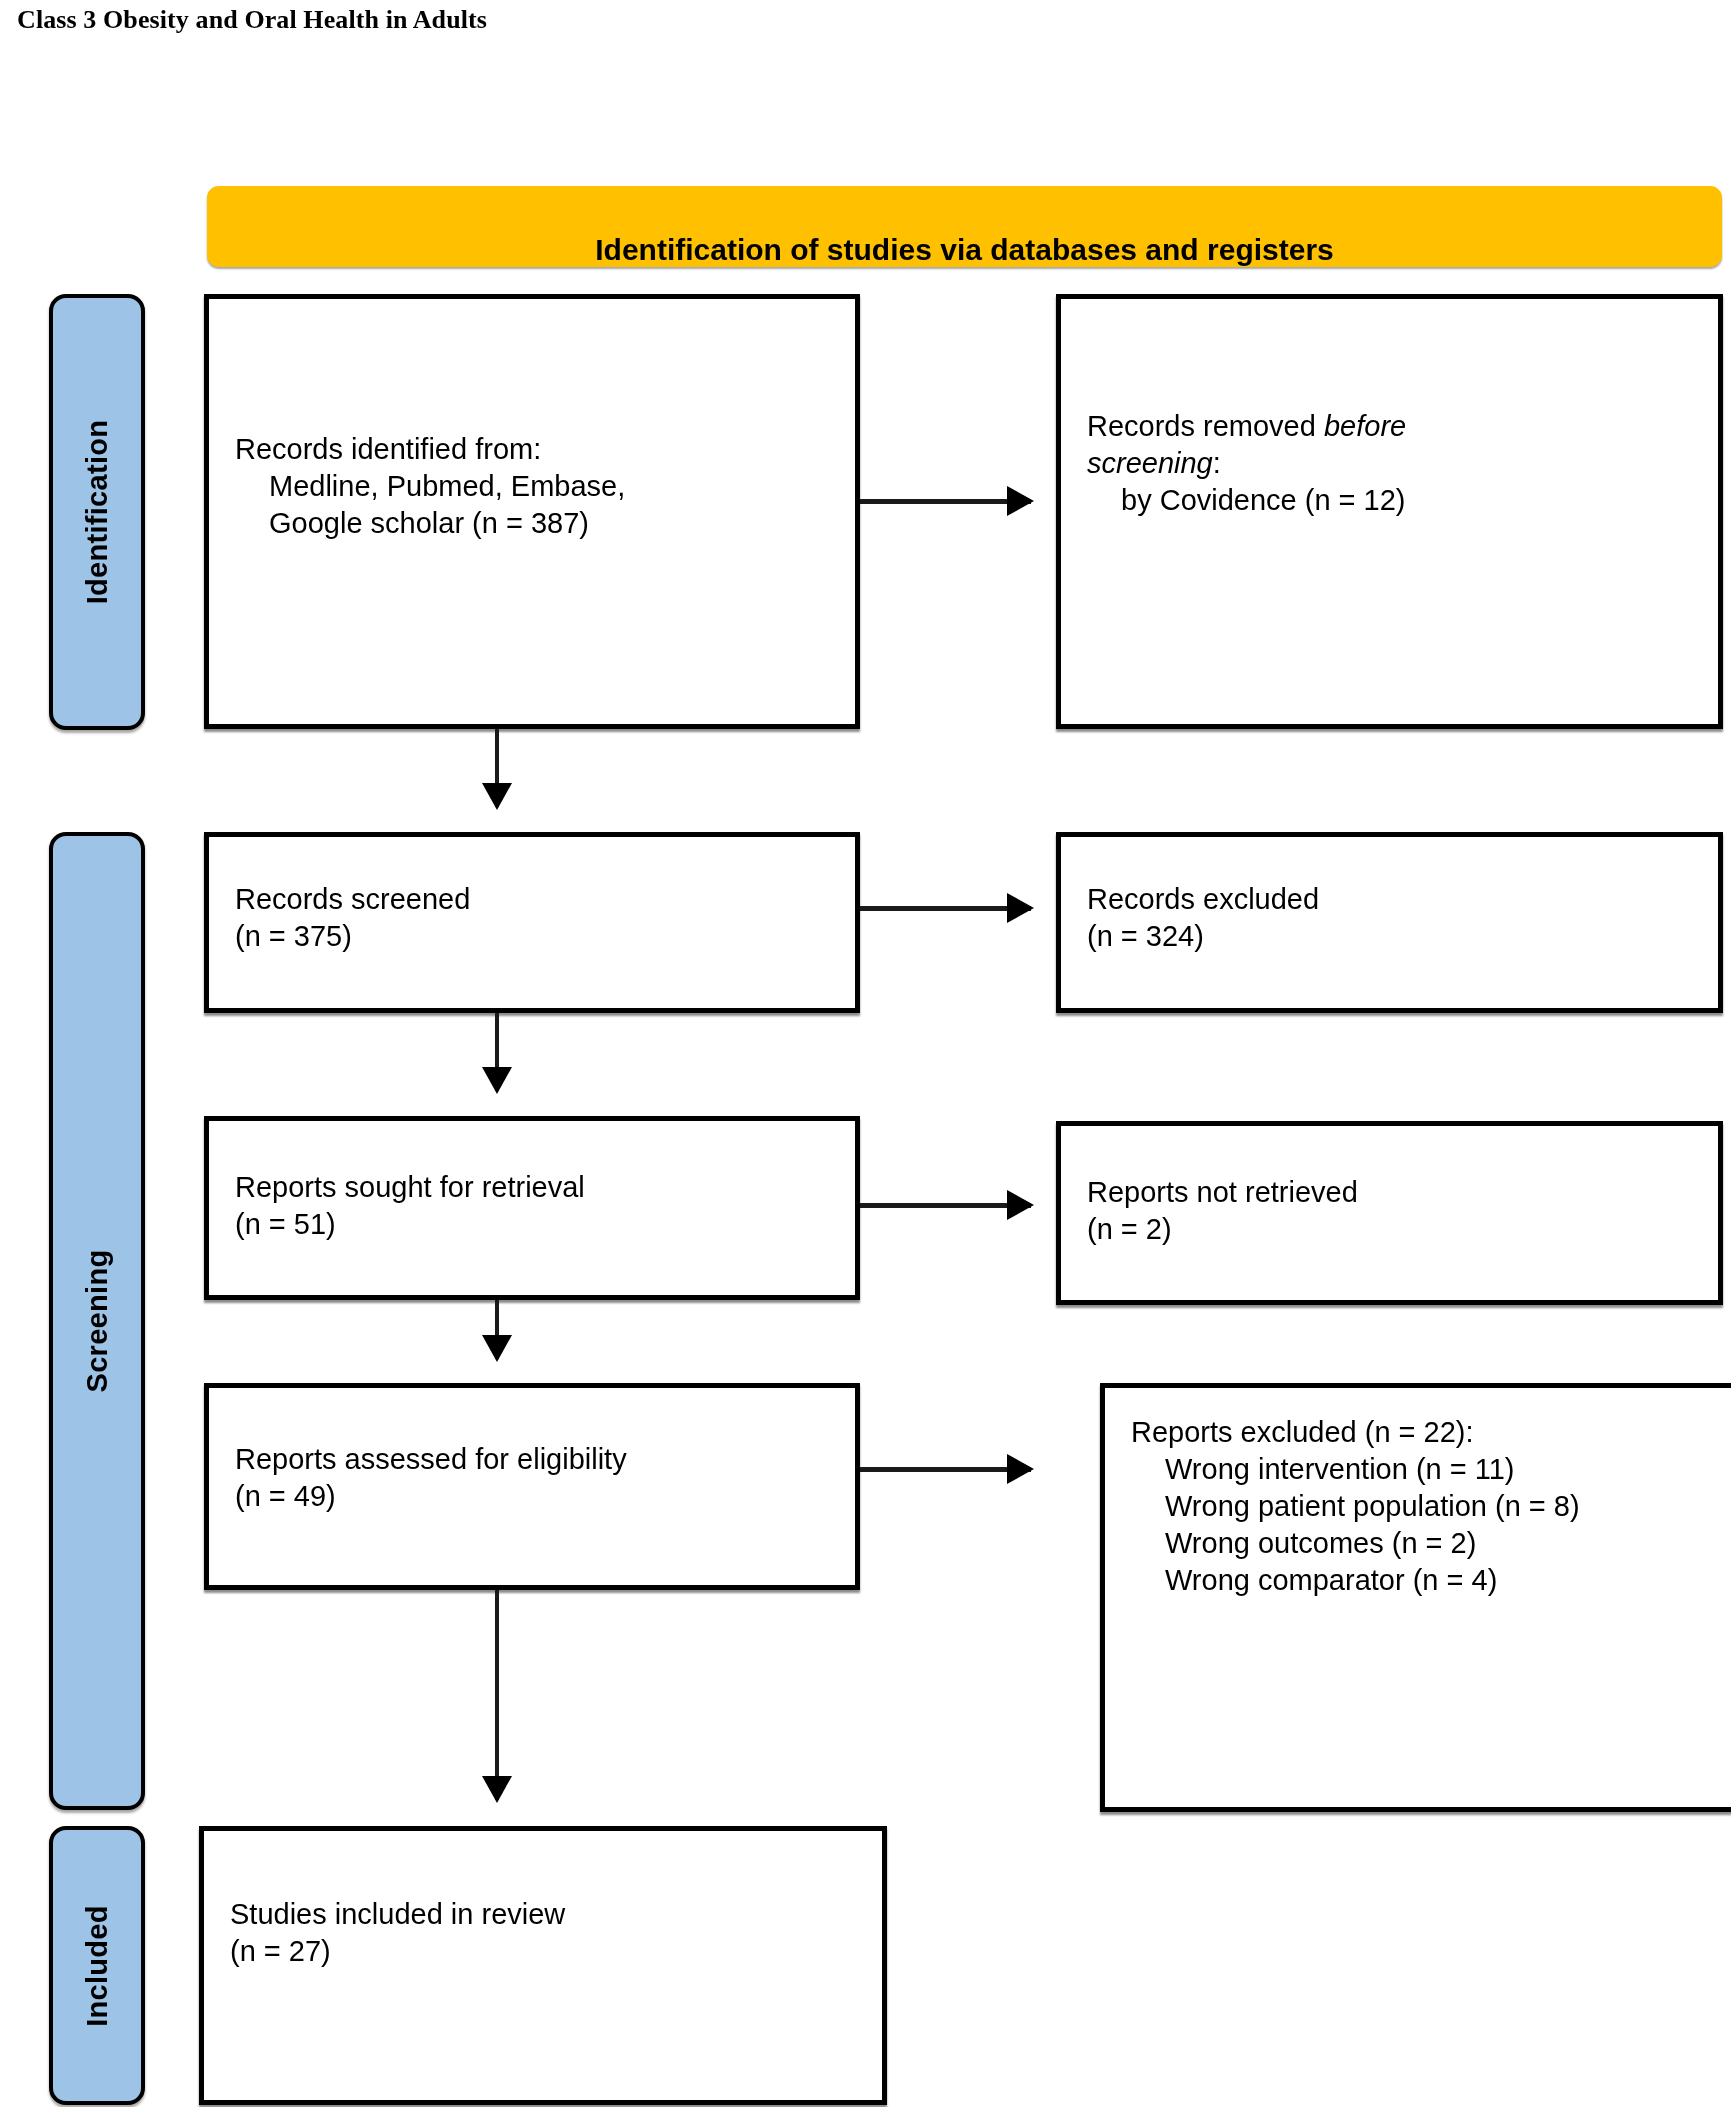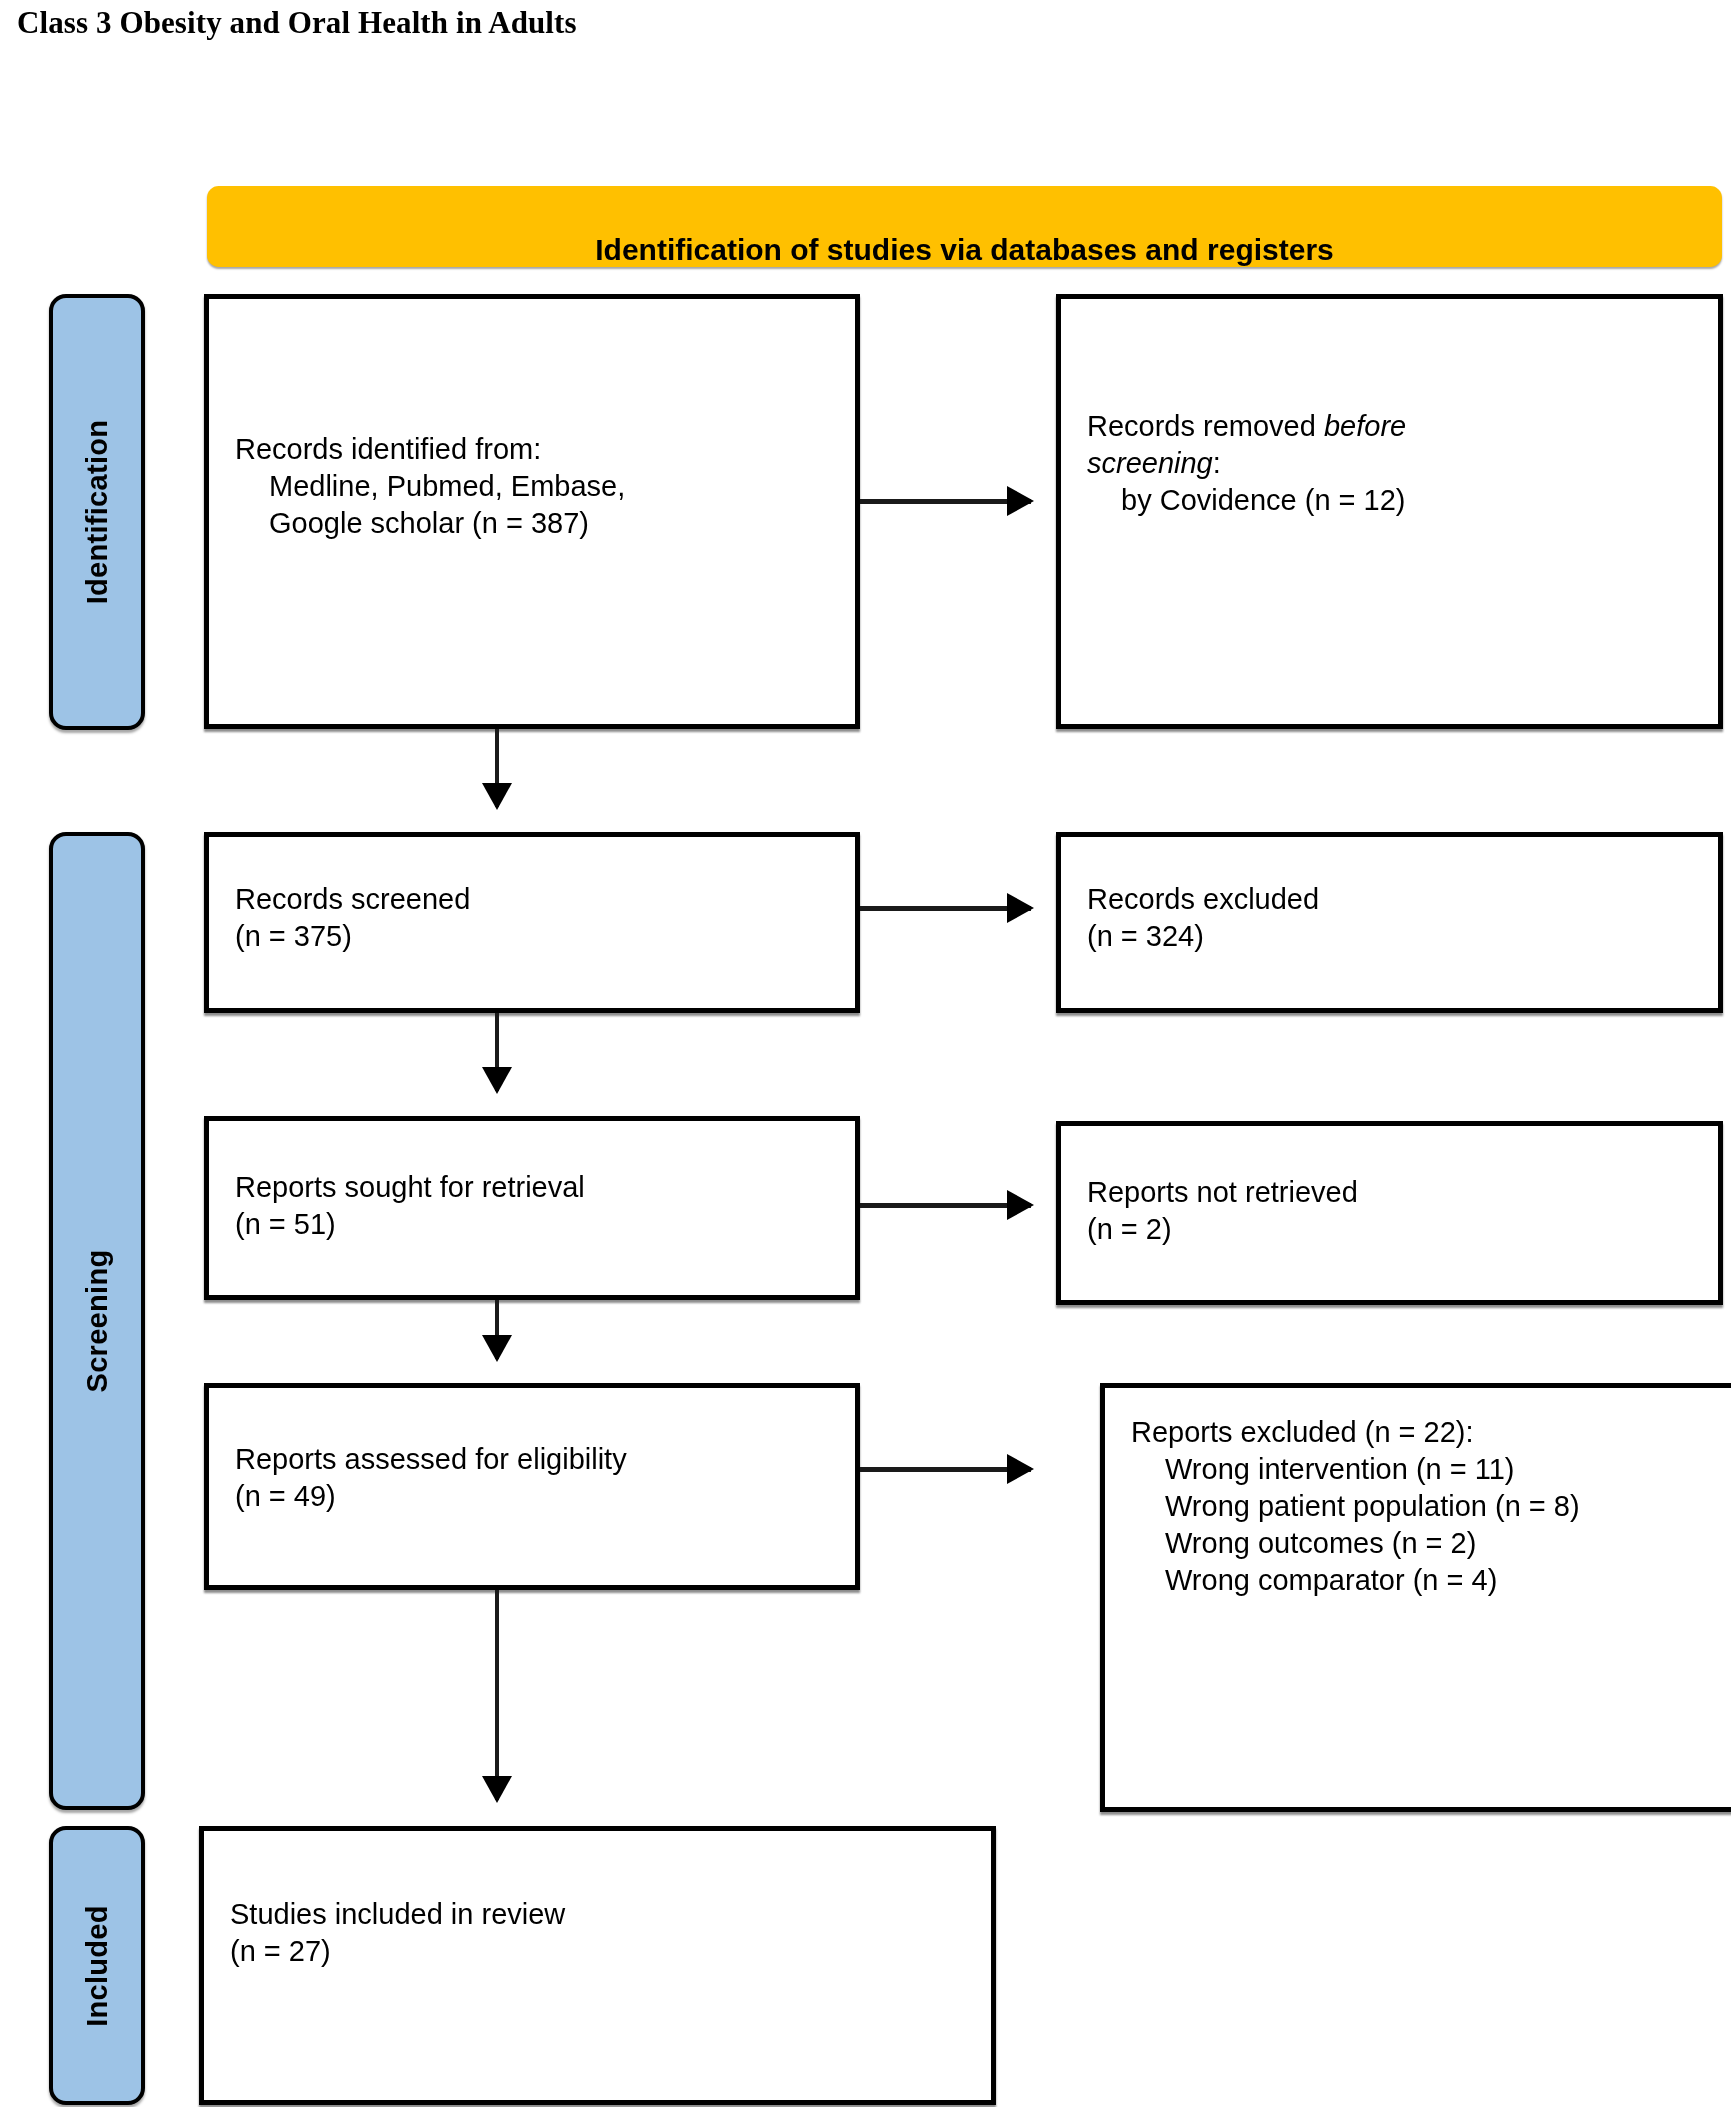--- a/index.html
+++ b/index.html
@@ -13,21 +13,21 @@
     position: relative;
     font-family: "Liberation Sans", sans-serif;
     -webkit-font-smoothing: antialiased;
   }
   #page-title {
     position: absolute;
     left: 17px;
     top: 5.2px;
     font-family: "Liberation Serif", serif;
     font-weight: bold;
-    font-size: 31px;
+    font-size: 26px;
     color: #000000;
     letter-spacing: 0.1px;
     white-space: nowrap;
   }
   
   .banner {
     position: absolute;
     left: 207px;
     top: 186px;
     width: 1515px;
@@ -101,21 +101,21 @@
   #box-excluded        { left: 1056px; top: 832px; width: 667px; height: 181px; }
   #box-excluded .box-text { top: 44px; }
   #box-sought          { left: 204px;  top: 1116px; width: 656px; height: 184px; padding-left: 20px; }
   #box-sought .box-text { top: 48px; }
   #box-notretrieved    { left: 1056px; top: 1121px; width: 667px; height: 184px; }
   #box-notretrieved .box-text { top: 48px; }
   #box-assessed        { left: 204px;  top: 1383px; width: 656px; height: 207px; }
   #box-assessed .box-text { top: 53px; }
   #box-repexcluded     { left: 1100px; top: 1383px; width: 667px; height: 429px; }
   #box-repexcluded .box-text { top: 26px; }
-  #box-included        { left: 199px;  top: 1826px; width: 797px; height: 279px; }
+  #box-included        { left: 199px;  top: 1826px; width: 688px; height: 279px; }
   #box-included .box-text { top: 65px; }
   
   .h-arrow {
     position: absolute;
     height: 4.6px;
     background: #1a1a1a;
   }
   .h-arrow::after {
     content: "";
     position: absolute;

